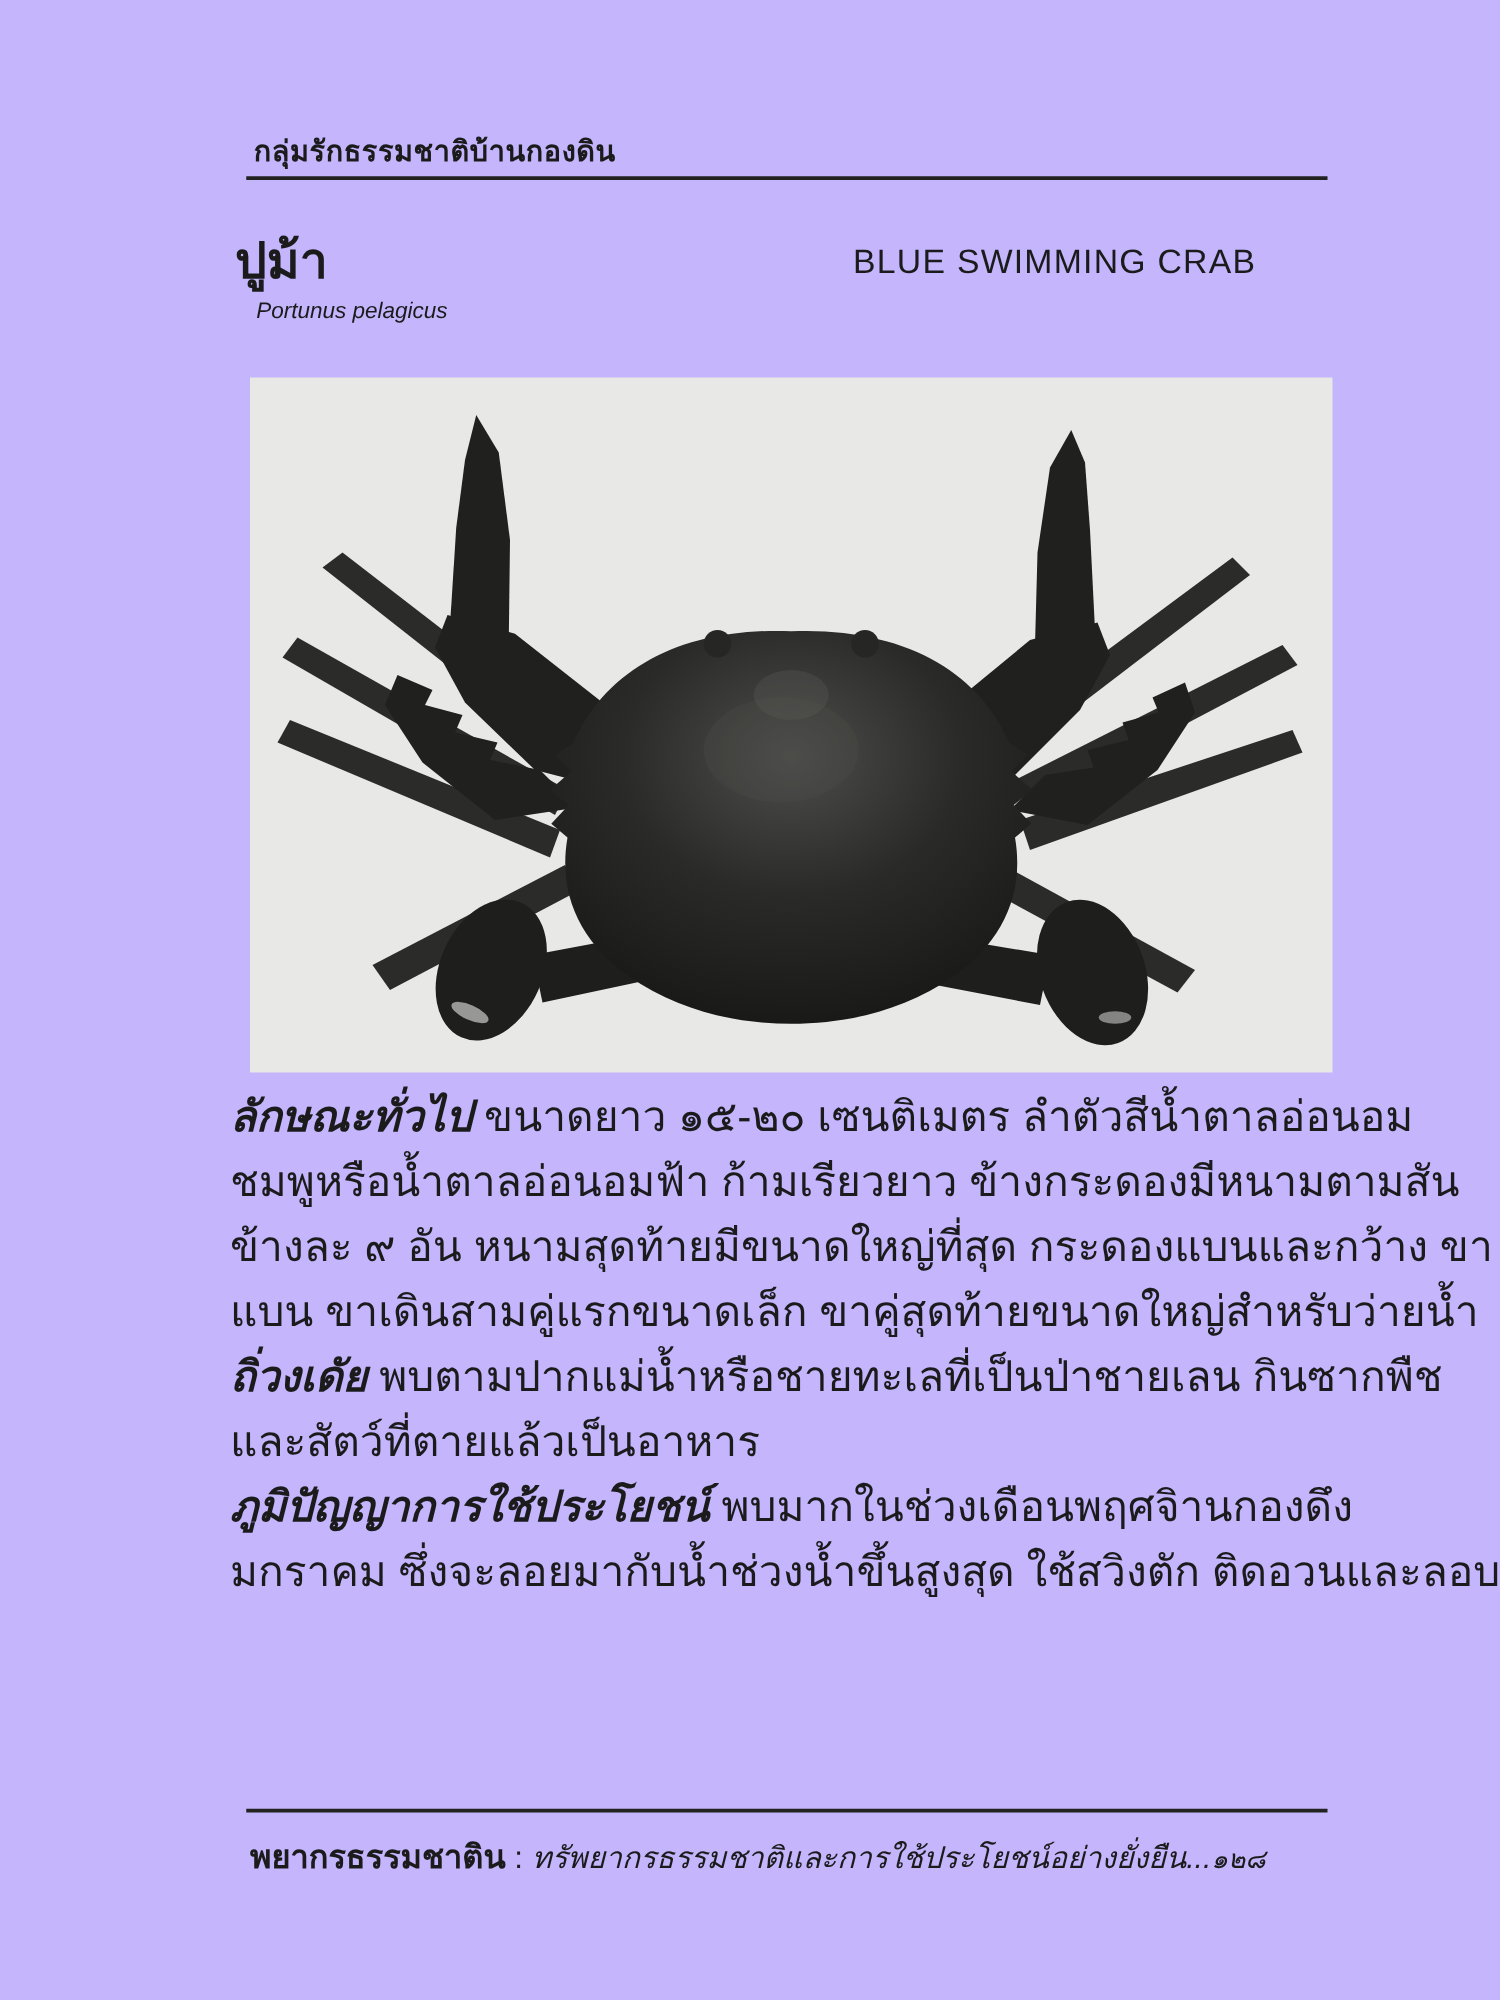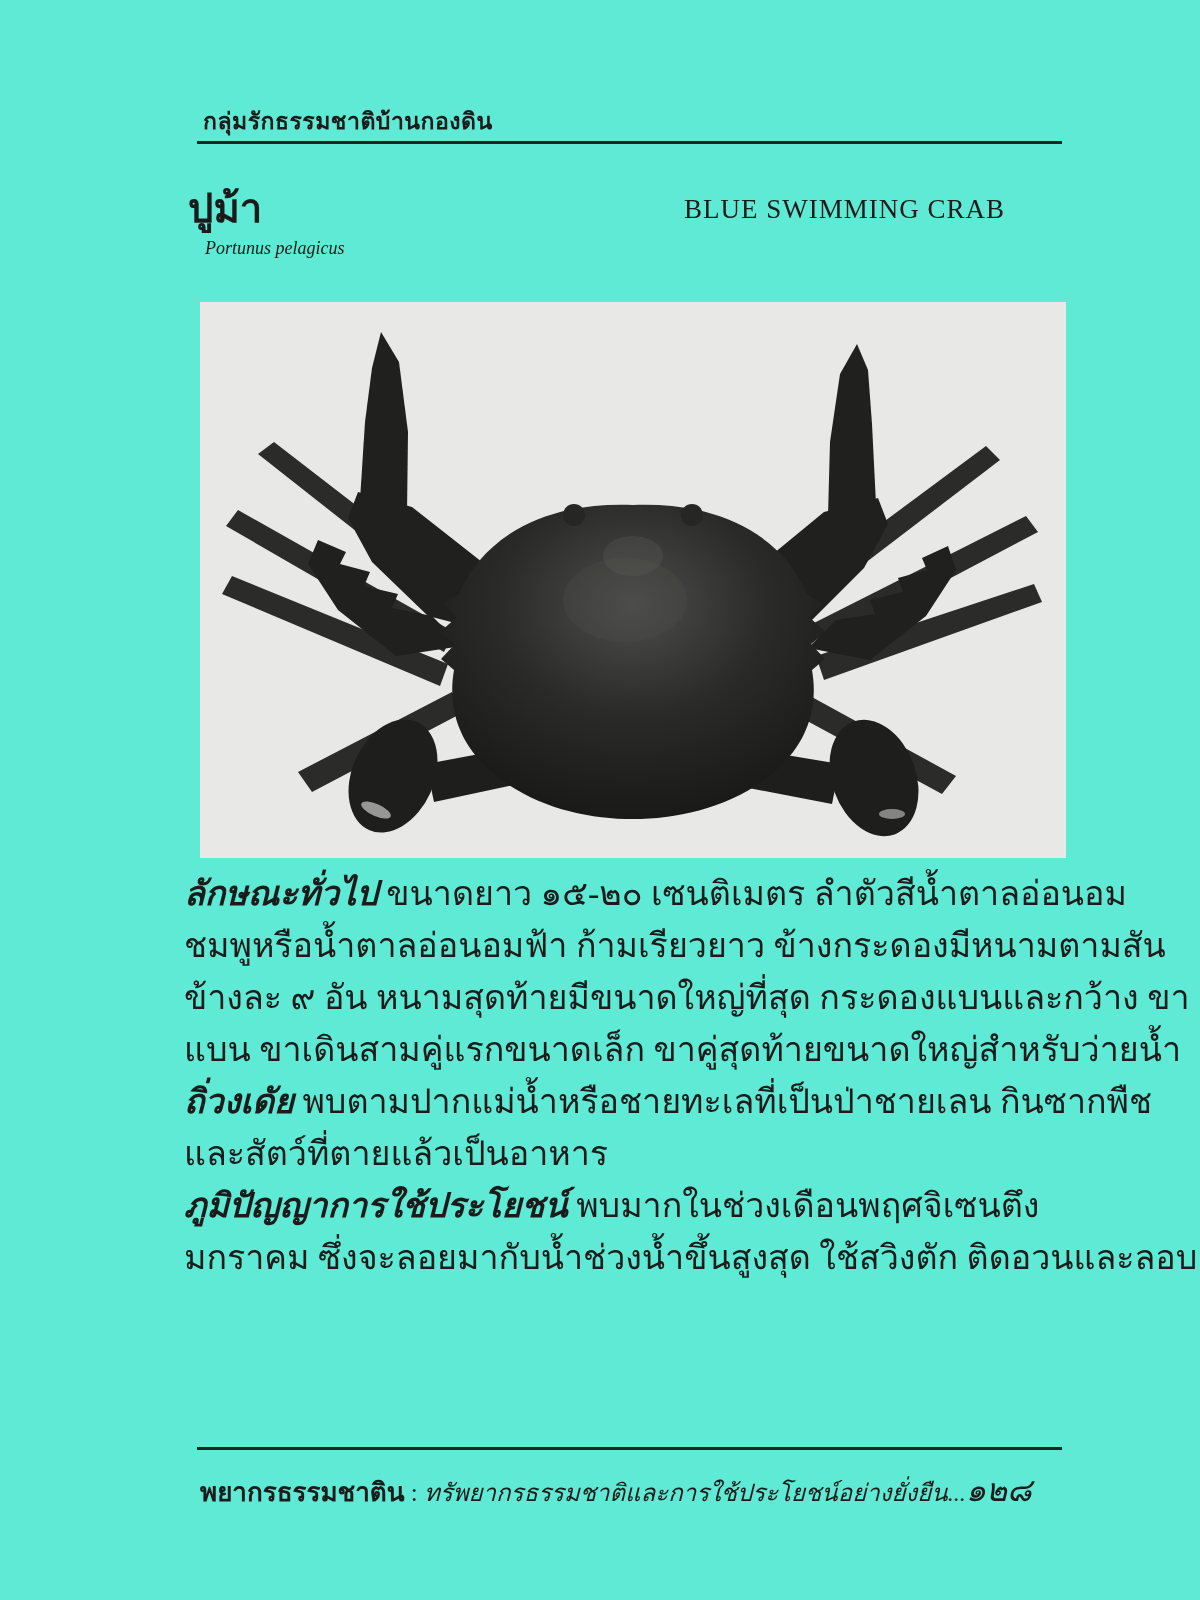--- a/index.html
+++ b/index.html
@@ -1,21 +1,21 @@
 <!DOCTYPE html>
 <html><head>
 <meta charset="utf-8">
 <style>
   html, body { margin: 0; padding: 0; background: #ffffff; }
   .page {
     position: relative;
     width: 1200px;
     height: 1600px;
-    background: #5eead4;
-    font-family: Liberation Serif, serif;
+    background: #c4b5fd;
+    font-family: Liberation Sans, sans-serif;
     color: #1b1b1b;
     overflow: hidden;
   }
   .header-text {
     position: absolute;
     left: 203px; top: 103px;
     font-size: 23px;
     font-weight: bold;
     letter-spacing: 0.5px;
   }
@@ -72,21 +72,21 @@
   }
   .footer-text {
     position: absolute;
     left: 200px; top: 1464px;
     font-size: 24px;
     white-space: nowrap;
   }
   .footer-bold { font-weight: bold; font-size: 26px; }
   .footer-sep { font-size: 25px; }
   .footer-italic { font-style: italic; font-size: 24px; }
-  .footer-page { font-style: italic; font-size: 32px; text-align: center; }
+  .footer-page { font-style: italic; font-size: 21px; text-align: center; }
 </style>
 </head>
 <body>
 
 <div class="page">
 
   <div class="header-text">กลุ่มรักธรรมชาติบ้านกองดิน</div>
   <div class="header-rule"></div>
 
   <div class="title-thai">ปูม้า</div>
@@ -148,21 +148,21 @@
     </svg>
   </div>
 
   <div class="body-text">
     <div class="body-line"><span class="line-head">ลักษณะทั่วไป</span><span> ขนาดยาว ๑๕-๒๐ เซนติเมตร ลำตัวสีน้ำตาลอ่อนอม</span></div>
     <div class="body-line"><span class="line-head"></span><span>ชมพูหรือน้ำตาลอ่อนอมฟ้า ก้ามเรียวยาว ข้างกระดองมีหนามตามสัน</span></div>
     <div class="body-line"><span class="line-head"></span><span>ข้างละ ๙ อัน หนามสุดท้ายมีขนาดใหญ่ที่สุด กระดองแบนและกว้าง ขา</span></div>
     <div class="body-line"><span class="line-head"></span><span>แบน  ขาเดินสามคู่แรกขนาดเล็ก ขาคู่สุดท้ายขนาดใหญ่สำหรับว่ายน้ำ</span></div>
     <div class="body-line"><span class="line-head">ถิ่วงเดัย</span><span> พบตามปากแม่น้ำหรือชายทะเลที่เป็นป่าชายเลน กินซากพืช</span></div>
     <div class="body-line"><span class="line-head"></span><span>และสัตว์ที่ตายแล้วเป็นอาหาร</span></div>
-    <div class="body-line"><span class="line-head">ภูมิปัญญาการใช้ประโยชน์</span><span> พบมากในช่วงเดือนพฤศจิเซนตึง</span></div>
+    <div class="body-line"><span class="line-head">ภูมิปัญญาการใช้ประโยชน์</span><span> พบมากในช่วงเดือนพฤศจิานกองดึง</span></div>
     <div class="body-line"><span class="line-head"></span><span>มกราคม ซึ่งจะลอยมากับน้ำช่วงน้ำขึ้นสูงสุด ใช้สวิงตัก ติดอวนและลอบ</span></div>
   </div>
 
   <div class="footer-rule"></div>
   <div class="footer-text">
     <span class="footer-bold">พยากรธรรมชาติน</span><span class="footer-sep"> : </span><span class="footer-italic">ทรัพยากรธรรมชาติและการใช้ประโยชน์อย่างยั่งยืน...</span><span class="footer-page">๑๒๘</span>
   </div>
 
 </div>
 

